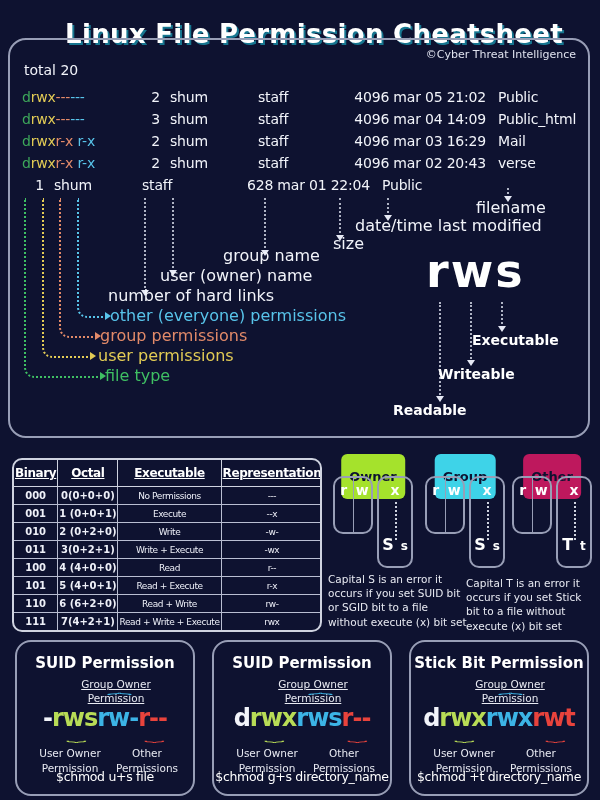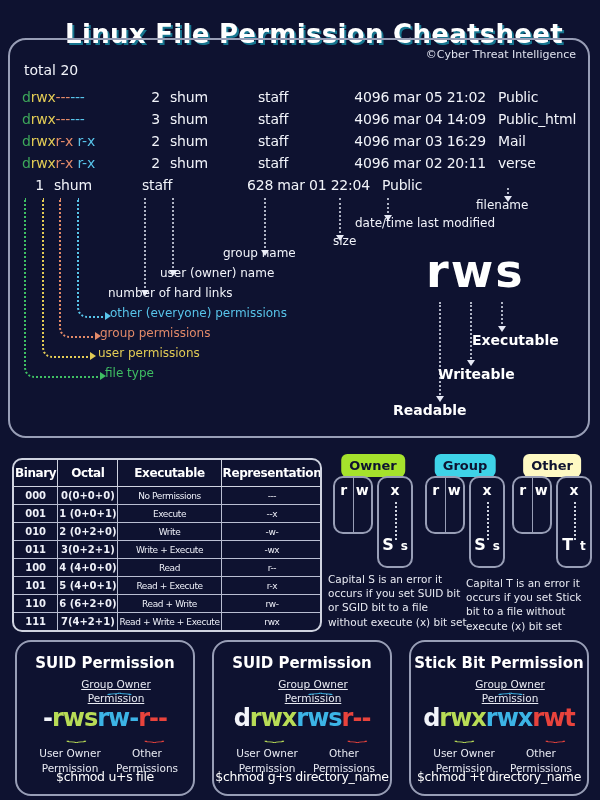--- a/index.html
+++ b/index.html
@@ -32,50 +32,50 @@
 
   
   .vdot{position:absolute;width:0;border-left:2px dotted rgba(230,233,245,.75);}
   .ldot{position:absolute;border-left:2px dotted;border-bottom:2px dotted;
         border-bottom-left-radius:10px;}
   .arr-down{position:absolute;width:0;height:0;border-left:4px solid transparent;
             border-right:4px solid transparent;border-top:6px solid #e6e9f5;}
   .arr-right{position:absolute;width:0;height:0;border-top:4px solid transparent;
              border-bottom:4px solid transparent;border-left:6px solid;}
 
-  .lbl{position:absolute;font-size:12px;white-space:nowrap;}
+  .lbl{position:absolute;font-size:16px;white-space:nowrap;}
   .lbl.cyan{color:#58c4ea;} .lbl.salmon{color:#e28a69;}
   .lbl.yellow{color:#e3cc55;} .lbl.green{color:#3fbf63;}
 
   .rws{position:absolute;left:416px;top:204px;font-size:46px;font-weight:800;
        letter-spacing:2px;color:#ffffff;}
   .rws-lbl{position:absolute;font-size:14px;font-weight:700;color:#ffffff;}
 
   
   .tbl-wrap{position:absolute;left:12px;top:458px;width:310px;border:2px solid #cfd3e0;
             border-radius:10px;overflow:hidden;box-sizing:border-box;}
   table.tbl{border-collapse:collapse;width:100%;}
   .tbl th{font-size:12px;letter-spacing:-.4px;font-weight:700;height:24px;
           border:1px solid #cfd3e0;color:#fff;}
   .tbl td{font-size:10px;font-weight:700;height:15px;border:1px solid #b9bed2;
           text-align:center;color:#eef0f8;white-space:nowrap;overflow:hidden;}
   .tbl td.perm{font-size:9px;letter-spacing:-.4px;font-weight:400;text-align:center;}
   .tbl col.c-bin{width:45px;} .tbl col.c-oct{width:64px;}
   .tbl col.c-perm{width:103px;} .tbl col.c-rep{width:98px;}
-  .tbl th{border-top:none;} .tbl tr:last-child td{border-bottom:none;margin-left:31px;}
+  .tbl th{border-top:none;text-decoration:underline;} .tbl tr:last-child td{border-bottom:none;margin-left:31px;}
   .tbl th:first-child,.tbl td:first-child{border-left:none;}
   .tbl th:last-child,.tbl td:last-child{border-right:none;}
 
   
   .kcg{position:absolute;top:474px;width:80px;height:96px;}
   .kc-badge{position:absolute;top:-20px;left:50%;transform:translateX(-50%);
-            padding:4px 8px;border-radius:6px;font-size:13px;font-weight:700;
+            padding:15px 8px;border-radius:6px;font-size:13px;font-weight:700;
             color:#0e1230;white-space:nowrap;}
   .kcg-0 .kc-badge{background:#a5e22c;} .kcg-1 .kc-badge{background:#3ed3e8;}
-  .kcg-2 .kc-badge{background:#fef9c3;}
+  .kcg-2 .kc-badge{background:#be185d;}
   .kc-left{position:absolute;left:0;top:2px;width:40px;height:58px;
            border:2px solid #989eb6;border-radius:10px;display:flex;box-sizing:border-box;}
   .kc-cell{flex:1;text-align:center;padding-top:4px;font-size:14px;font-weight:700;color:#fff;}
   .kc-cell:first-child{border-right:1.5px solid #989eb6;}
   .kc-tall{position:absolute;left:44px;top:2px;width:36px;height:92px;
            border:2px solid #989eb6;border-radius:10px;box-sizing:border-box;}
   .kc-x{text-align:center;padding-top:4px;font-size:14px;font-weight:700;color:#fff;}
   .kc-dots{position:absolute;left:50%;top:24px;bottom:26px;border-left:2px dotted #cfd3e0;}
   .kc-ss{position:absolute;bottom:12px;left:0;width:100%;text-align:center;}
   .kc-cap{font-size:16px;font-weight:700;color:#fff;margin-right:7px;}
@@ -140,21 +140,21 @@
         <span class="col-owner">shum</span>
         <span class="col-grp">staff</span>
         <span class="col-sizedate">4096 mar 03 16:29</span>
         <span class="col-name">Mail</span>
       </div>
       <div class="ls-row">
         <span class="col-perm"><span class="p-type">d</span><span class="p-user">rwx</span><span class="p-group">r-x </span><span class="p-other">r-x</span></span>
         <span class="col-links">2</span>
         <span class="col-owner">shum</span>
         <span class="col-grp">staff</span>
-        <span class="col-sizedate">4096 mar 02 20:11</span>
+        <span class="col-sizedate">4096 mar 02 20:43</span>
         <span class="col-name">verse</span>
       </div>
       <div class="ls-row">
         <span class="col-links">1</span>
         <span class="col-owner">shum</span>
         <span class="col-grp">staff</span>
         <span class="col-sizedate">628 mar 01 22:04</span>
         <span class="col-name">Public</span>
       </div>
     </div>

